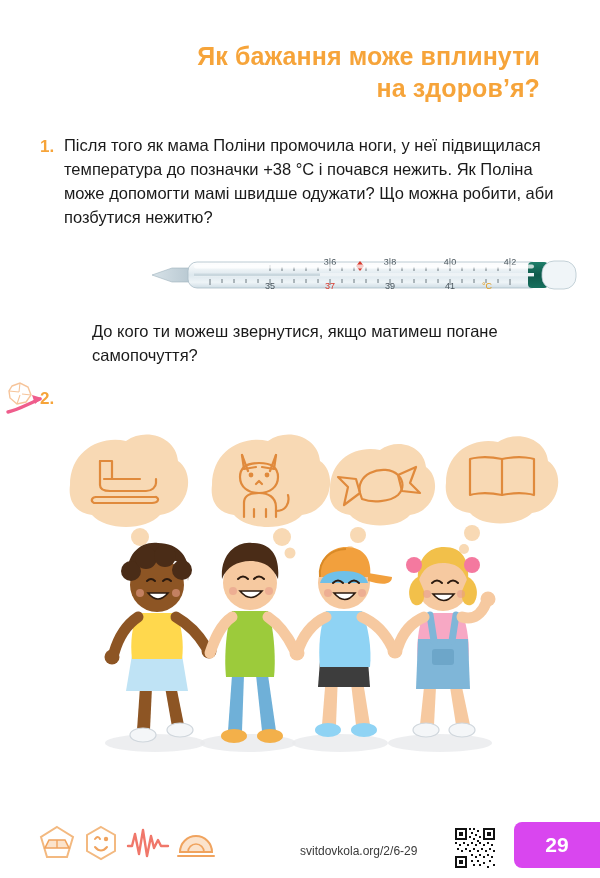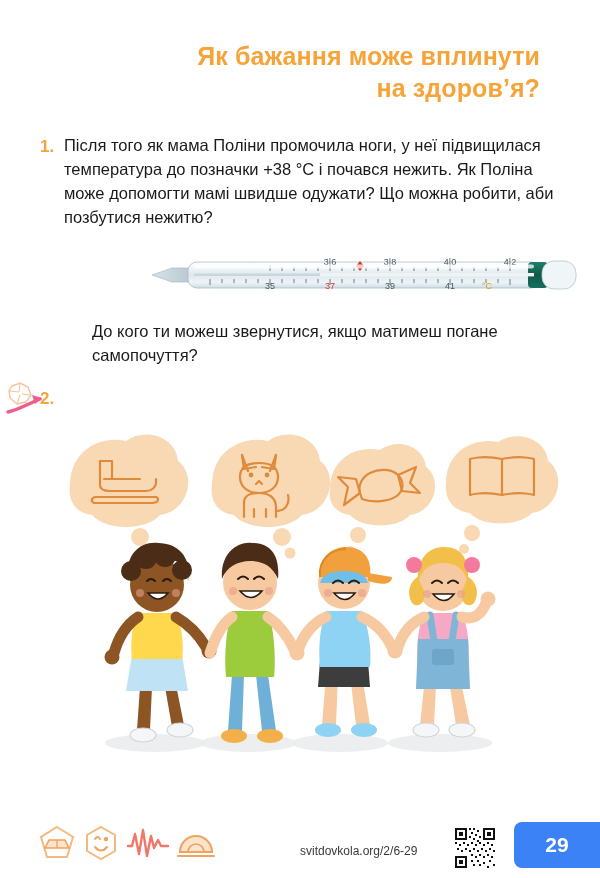--- a/index.html
+++ b/index.html
@@ -117,21 +117,21 @@
     top: 10px;
     width: 44px;
     height: 44px;
   }
   .page-num-box {
     position: absolute;
     right: 0;
     top: 6px;
     width: 86px;
     height: 46px;
-    background: #3b82f6;
+    background: #d946ef;
     border-radius: 8px 0 0 8px;
     color: #ffffff;
     font-size: 21px;
     font-weight: bold;
     display: flex;
     align-items: center;
     justify-content: center;
   }
 </style>
 </head>

